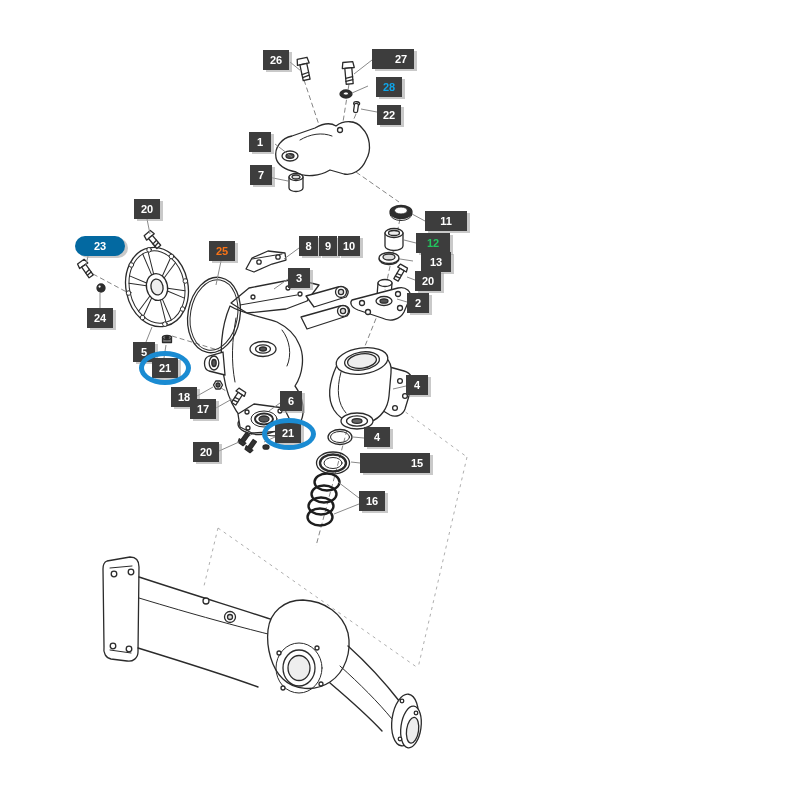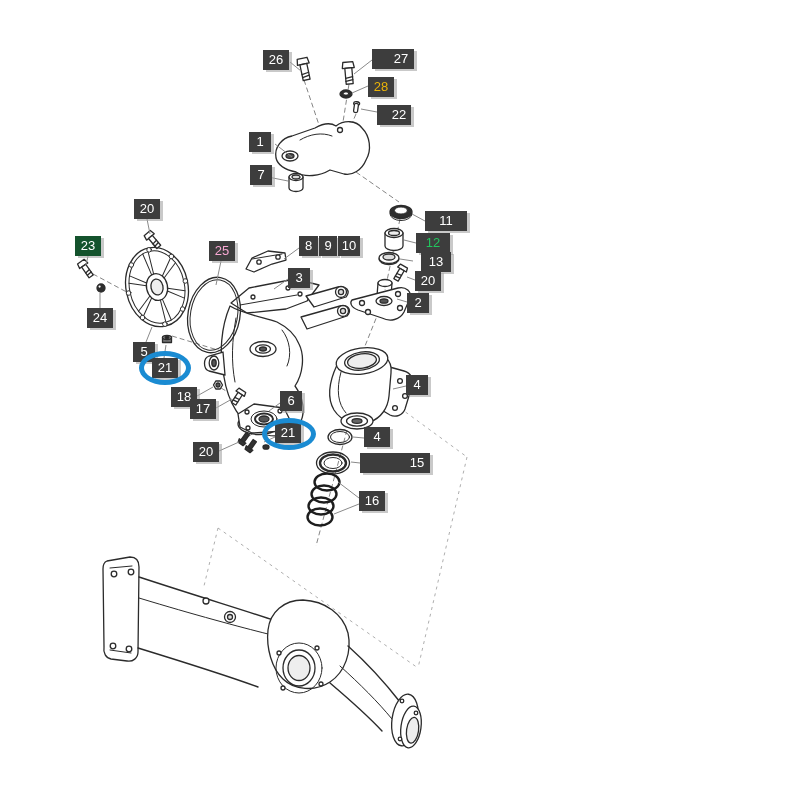--- a/index.html
+++ b/index.html
@@ -1,20 +1,20 @@
 <!DOCTYPE html>
 <html><head>
 <meta charset="utf-8">
 <style>
   html,body{margin:0;padding:0;background:#fff;}
   .stage{position:relative;width:800px;height:800px;background:#fff;overflow:hidden;
          font-family:"Liberation Sans",sans-serif;}
   .stage svg{position:absolute;left:0;top:0;z-index:1;}
   .plabel{position:absolute;z-index:2;height:20px;line-height:20px;text-align:center;
-          font-size:13px;font-weight:normal;color:#fff;background:#3d3d3d;
+          font-size:11px;font-weight:bold;color:#fff;background:#3d3d3d;
           box-shadow:3px 2px 0 rgba(165,165,165,.6);}
   .hl{position:absolute;z-index:3;border:5px solid #1a8bd2;border-radius:50%;
       box-sizing:border-box;background:transparent;}
 </style>
 </head>
 <body>
 
 <div class="stage">
 
 <svg width="800" height="800" viewBox="0 0 800 800">
@@ -350,27 +350,27 @@
     <line x1="364" y1="438" x2="353" y2="437"></line>
     <line x1="360" y1="463" x2="351" y2="462"></line>
     <line x1="359" y1="498" x2="338" y2="482"></line>
     <line x1="359" y1="504" x2="334" y2="514"></line>
   </g>
 </svg>
 
 <div id="labels-layer">
       <div class="plabel" style="left: 263px; top: 50px; width: 26px; background: rgb(61, 61, 61); color: rgb(255, 255, 255);">26</div>
       <div class="plabel" style="left: 372px; top: 49px; width: 26px; background: rgb(61, 61, 61); color: #ffffff; padding-left: 16px;">27</div>
-      <div class="plabel" style="left: 368px; top: 77px; width: 26px; background: rgb(61, 61, 61); color: #eab308;">28</div>
-      <div class="plabel" style="left: 377px; top: 105px; width: 24px; background: rgb(61, 61, 61); color: rgb(255, 255, 255); padding-left: 10px;">22</div>
+      <div class="plabel" style="left: 376px; top: 77px; width: 26px; background: rgb(61, 61, 61); color: #0ea5e9;">28</div>
+      <div class="plabel" style="left: 377px; top: 105px; width: 24px; background: rgb(61, 61, 61); color: rgb(255, 255, 255);">22</div>
       <div class="plabel" style="left: 249px; top: 132px; width: 22px; background: rgb(61, 61, 61); color: rgb(255, 255, 255);">1</div>
       <div class="plabel" style="left: 250px; top: 165px; width: 22px; background: rgb(61, 61, 61); color: rgb(255, 255, 255);">7</div>
       <div class="plabel" style="left: 134px; top: 199px; width: 26px; background: rgb(61, 61, 61); color: rgb(255, 255, 255);">20</div>
-      <div class="plabel" style="left: 75px; top: 236px; width: 26px; background: #14532d; color: rgb(255, 255, 255);">23</div>
-      <div class="plabel" style="left: 209px; top: 241px; width: 26px; background: rgb(61, 61, 61); color: #f9a8d4;">25</div>
+      <div class="plabel" style="left: 75px; top: 236px; width: 50px; background: #0369a1; color: rgb(255, 255, 255); border-radius: 10px;">23</div>
+      <div class="plabel" style="left: 209px; top: 241px; width: 26px; background: rgb(61, 61, 61); color: #f97316;">25</div>
       <div class="plabel" style="left: 299px; top: 236px; width: 19px; background: rgb(61, 61, 61); color: rgb(255, 255, 255);">8</div>
       <div class="plabel" style="left: 319px; top: 236px; width: 18px; background: rgb(61, 61, 61); color: rgb(255, 255, 255);">9</div>
       <div class="plabel" style="left: 338px; top: 236px; width: 22px; background: rgb(61, 61, 61); color: rgb(255, 255, 255);">10</div>
       <div class="plabel" style="left: 425px; top: 211px; width: 42px; background: rgb(61, 61, 61); color: rgb(255, 255, 255);">11</div>
       <div class="plabel" style="left: 416px; top: 233px; width: 34px; background: rgb(61, 61, 61); color: #22c55e;">12</div>
       <div class="plabel" style="left: 413px; top: 252px; width: 30px; background: rgb(61, 61, 61); color: rgb(255, 255, 255); margin-left: 8px;">13</div>
       <div class="plabel" style="left: 415px; top: 271px; width: 26px; background: rgb(61, 61, 61); color: rgb(255, 255, 255);">20</div>
       <div class="plabel" style="left: 288px; top: 268px; width: 22px; background: rgb(61, 61, 61); color: rgb(255, 255, 255);">3</div>
       <div class="plabel" style="left: 407px; top: 293px; width: 22px; background: rgb(61, 61, 61); color: rgb(255, 255, 255);">2</div>
       <div class="plabel" style="left: 87px; top: 308px; width: 26px; background: rgb(61, 61, 61); color: rgb(255, 255, 255);">24</div>

